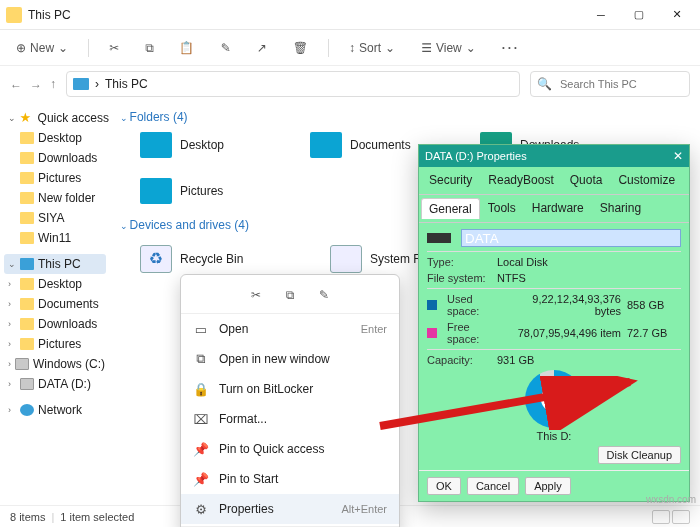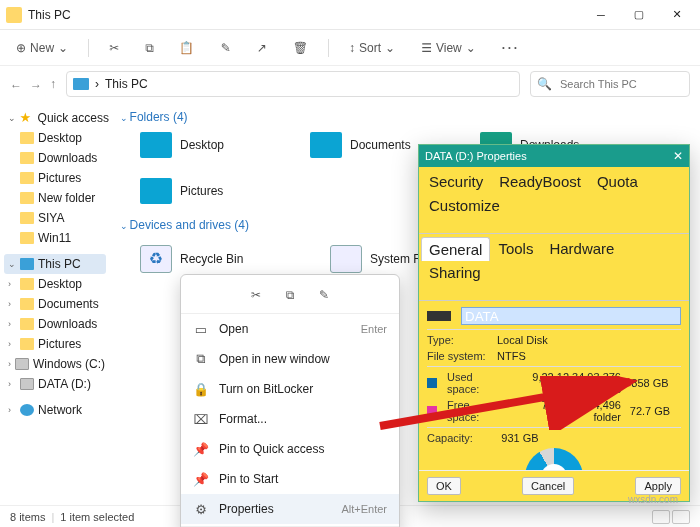--- a/index.html
+++ b/index.html
@@ -60,48 +60,48 @@
   
   .ctxmenu { position:absolute; left:180px; top:274px; width:220px; background:#fff; border:1px solid #ccc; border-radius:6px; box-shadow:0 6px 18px rgba(0,0,0,.2); padding:4px 0; z-index:20; }
   .ctx-iconrow { display:flex; gap:14px; justify-content:center; padding:6px 0 8px; border-bottom:1px solid #eee; }
   .ctx-iconrow span { width:20px; height:20px; display:flex; align-items:center; justify-content:center; color:#555; cursor:pointer; }
   .ctx-item { display:flex; align-items:center; gap:10px; padding:7px 12px; cursor:pointer; }
   .ctx-item.selected { background:#eef3f9; }
   .ctx-ico { width:16px; height:16px; display:flex; align-items:center; justify-content:center; color:#555; font-size:13px; }
   .ctx-label { flex:1; }
   .ctx-accel { color:#888; font-size:11px; }
   
-  .props { position:absolute; left:418px; top:144px; width:272px; height:358px; background:#fde047; border:1px solid #6b8; box-shadow:0 8px 24px rgba(0,0,0,.25); z-index:15; display:flex; flex-direction:column; font-size:11px; }
+  .props { position:absolute; left:418px; top:144px; width:272px; height:358px; background:#86efac; border:1px solid #6b8; box-shadow:0 8px 24px rgba(0,0,0,.25); z-index:15; display:flex; flex-direction:column; font-size:11px; }
   .props-title { height:22px; background:#1a9c8c; color:#fff; display:flex; align-items:center; padding:0 6px; }
   .props-title .t { flex:1; }
   .props-title .x { cursor:pointer; font-size:12px; }
-  .tabs { display:flex; flex-wrap:wrap; border-bottom:1px solid #ccc; padding:2px 2px 16px; font-size:15px; }
+  .tabs { display:flex; flex-wrap:wrap; border-bottom:1px solid #ccc; padding:2px 2px 4px; font-size:12px; }
   .tab { padding:3px 7px; cursor:pointer; border:1px solid transparent; border-bottom:none; }
   .tab.active { border-color:#ccc; background:#fff; border-radius:3px 3px 0 0; position:relative; top:1px; }
   .props-body { flex:1; padding:6px 8px; overflow:hidden; }
   .prop-row { display:flex; align-items:center; gap:6px; margin-bottom:4px; }
   .prop-row .k { width:64px; color:#333; }
   .prop-row .v { flex:1; }
   .name-input { flex:1; height:18px; border:1px solid #7aa7d9; background:#cfe4ff; padding:0 3px; color:#fff; }
   .name-input::selection { background:#3a78c7; }
   .drive-sw { width:24px; height:10px; background:#333; margin-right:4px; }
   .legend-sw { width:10px; height:10px; display:inline-block; margin-right:4px; vertical-align:middle; }
   .sw-used { background:#0b6aa8; }
   .sw-free { background:#e535a3; }
   .bytes { text-align:right; display:inline-block; width:110px; }
-  .gb { display:inline-block; width:46px; text-align:center; }
+  .gb { display:inline-block; width:46px; text-align:left; }
   .donut { width:58px; height:58px; border-radius:50%; background:conic-gradient(#0b9edb 0 330deg,#d7d7d7 330deg 360deg); position:relative; margin:4px auto 2px; }
   .donut::after { content:""; position:absolute; inset:16px; background:#fff; border-radius:50%; }
   .drive-label { text-align:center; margin-bottom:4px; }
   .btn { border:1px solid #bbb; background:#f7f7f7; padding:2px 8px; border-radius:2px; cursor:pointer; font-size:11px; }
   .cleanup-row { display:flex; justify-content:flex-end; margin-bottom:6px; }
-  .props-footer { display:flex; justify-content:space-between; gap:6px; padding:6px 8px; border-top:1px solid #eee; }
+  .props-footer { display:flex; justify-content:flex-start; gap:6px; padding:6px 8px; border-top:1px solid #eee; }
   
   .arrow-svg { position:absolute; left:378px; top:376px; z-index:30; pointer-events:none; }
-  .wm { position:absolute; right:22px; bottom:22px; font-size:10px; color:#aaa; z-index:40; }
+  .wm { position:absolute; right:4px; bottom:22px; font-size:10px; color:#aaa; z-index:40; }
 </style>
 </head>
 <body>
 
 <div class="titlebar">
   <span class="folder-glyph"></span>
   <span class="title">This PC</span>
   <div class="win-btns">
     <span class="win-btn">─</span>
     <span class="win-btn">▢</span>
@@ -381,21 +381,21 @@
     <hr style="border:none;border-top:1px solid #ddd;margin:4px 0">
     <div class="prop-row">
         <span class="legend-sw sw-used"></span>
         <span class="k" style="width:58px">Used space:</span>
         <span class="bytes">9,22,12,34,93,376 bytes</span>
         <span class="gb">858 GB</span>
       </div>
     <div class="prop-row">
         <span class="legend-sw sw-free"></span>
         <span class="k" style="width:58px">Free space:</span>
-        <span class="bytes">78,07,95,94,496 folder</span>
+        <span class="bytes">78,07,95,94,496 item</span>
         <span class="gb">72.7 GB</span>
       </div>
     <hr style="border:none;border-top:1px solid #ddd;margin:4px 0">
     <div class="prop-row">
         <span class="k">Capacity:</span>
         <span class="gb">931 GB</span>
       </div>
     <div class="donut"></div>
     <div class="drive-label">This D:</div>
     <div class="cleanup-row">

